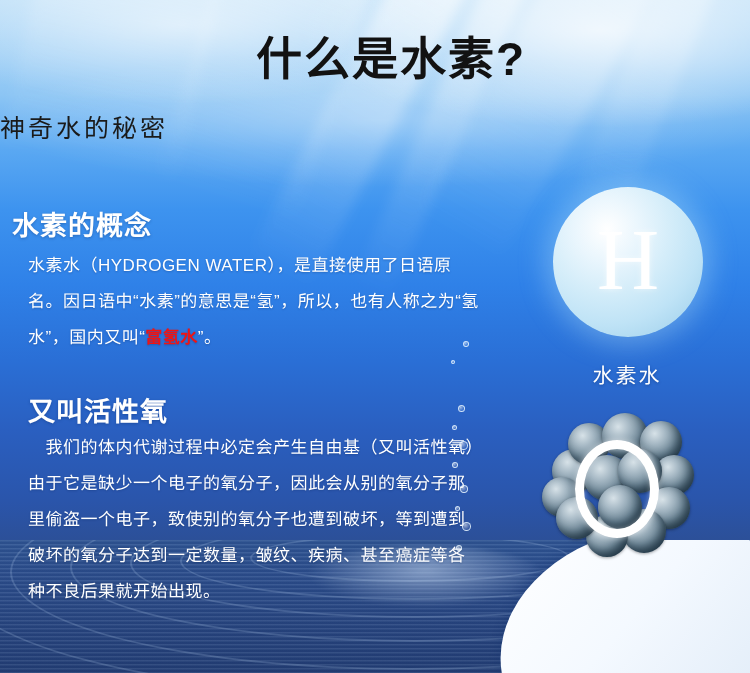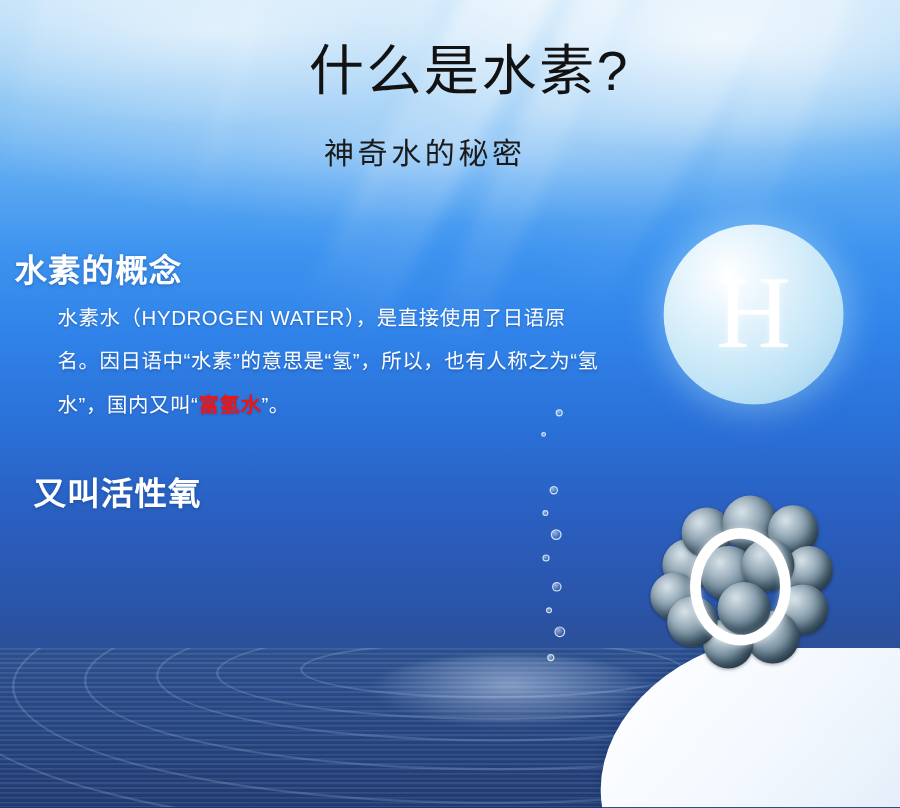--- a/index.html
+++ b/index.html
@@ -62,30 +62,30 @@
       radial-gradient(ellipse 520px 90px at 380px 120px, rgba(255,255,255,.28), rgba(255,255,255,0) 75%);
     pointer-events: none;
   }
 
   
   .title {
     position: absolute;
     left: 0; top: 34px; width: 750px;
     text-align: center;
     font-size: 46px;
-    font-weight: normal;
+    font-weight: bold;
     color: #121212;
     letter-spacing: 2px;
     line-height: 1.1;
     padding-left: 32px;
   }
   .subtitle {
     position: absolute;
     left: 0; top: 108px; width: 708px;
-    text-align: center;
+    text-align: left;
     font-size: 25px;
     color: #1a1a1a;
     letter-spacing: 3px;
   }
 
   
   .section-heading {
     position: absolute;
     font-size: 27px;
     font-weight: bold;
@@ -96,21 +96,20 @@
   .h-concept { left: 12px; top: 204px; }
   .h-radical { left: 28px; top: 390px; }
 
   .body-text {
     position: absolute;
     color: #ffffff;
     font-size: 17px;
     line-height: 36px;
     letter-spacing: .5px;
     text-shadow: 0 1px 2px rgba(10,35,90,.30);
-    margin-left: 20px;
   }
   .t-concept { left: 28px; top: 248px; width: 452px; }
   .t-radical { left: 28px; top: 430px; width: 452px; text-indent: 0; }
 
   .hl-red { color: #f01414; font-weight: bold; }
 
   
   .h-sphere {
     position: absolute;
     left: 553px; top: 187px;
@@ -246,35 +245,37 @@
 
   <div class="title">什么是水素?</div>
   <div class="subtitle">神奇水的秘密</div>
 
   <div class="section-heading h-concept">水素的概念</div>
   <div class="body-text t-concept">
     <span>水素水（HYDROGEN WATER），是直接使用了日语原名。因日语中“水素”的意思是“氢”，所以，也有人称之为“氢水”，国内又叫“</span><span class="hl-red">富氢水</span><span>”。</span>
   </div>
 
   <div class="section-heading h-radical">又叫活性氧</div>
+  <div class="body-text t-radical">　我们的体内代谢过程中必定会产生自由基（又叫活性氧）由于它是缺少一个电子的氧分子，因此会从别的氧分子那里偷盗一个电子，致使别的氧分子也遭到破坏，等到遭到破坏的氧分子达到一定数量，皱纹、疾病、甚至癌症等各种不良后果就开始出现。</div>
 
   <div class="bubble" style="left:458px;top:405px;width:7px;height:7px;"></div>
   <div class="bubble" style="left:452px;top:425px;width:5px;height:5px;"></div>
   <div class="bubble" style="left:459px;top:441px;width:9px;height:9px;"></div>
   <div class="bubble" style="left:452px;top:462px;width:6px;height:6px;"></div>
   <div class="bubble" style="left:460px;top:485px;width:8px;height:8px;"></div>
   <div class="bubble" style="left:455px;top:506px;width:5px;height:5px;"></div>
   <div class="bubble" style="left:462px;top:522px;width:9px;height:9px;"></div>
   <div class="bubble" style="left:456px;top:545px;width:6px;height:6px;"></div>
   <div class="bubble" style="left:463px;top:341px;width:6px;height:6px;"></div>
   <div class="bubble" style="left:451px;top:360px;width:4px;height:4px;"></div>
 
   <div class="h-sphere">
     <div class="glyph">H</div>
   </div>
+  <div class="fig-caption cap-h">水素水</div>
 
   <div class="o-cluster">
     <div class="ball" style="left:12px;  top:34px;  width:44px; height:44px;"></div>
     <div class="ball" style="left:2px;   top:62px;  width:40px; height:40px;"></div>
     <div class="ball" style="left:28px;  top:8px;   width:42px; height:42px;"></div>
     <div class="ball" style="left:62px;  top:-2px;  width:46px; height:46px;"></div>
     <div class="ball" style="left:100px; top:6px;   width:42px; height:42px;"></div>
     <div class="ball" style="left:114px; top:40px;  width:40px; height:40px;"></div>
     <div class="ball" style="left:108px; top:72px;  width:42px; height:42px;"></div>
     <div class="ball" style="left:82px;  top:94px;  width:44px; height:44px;"></div>

